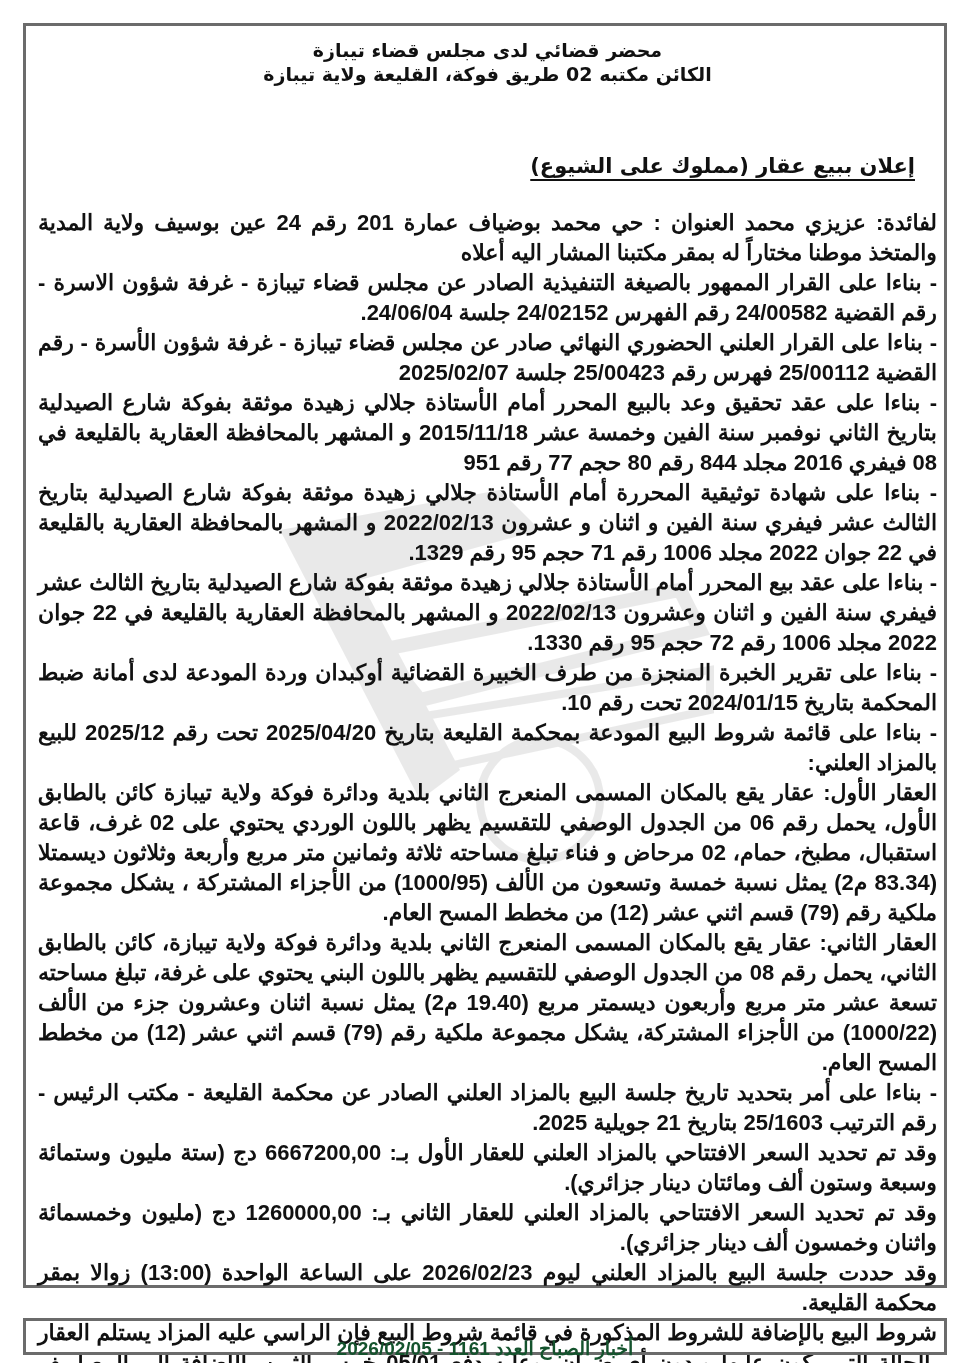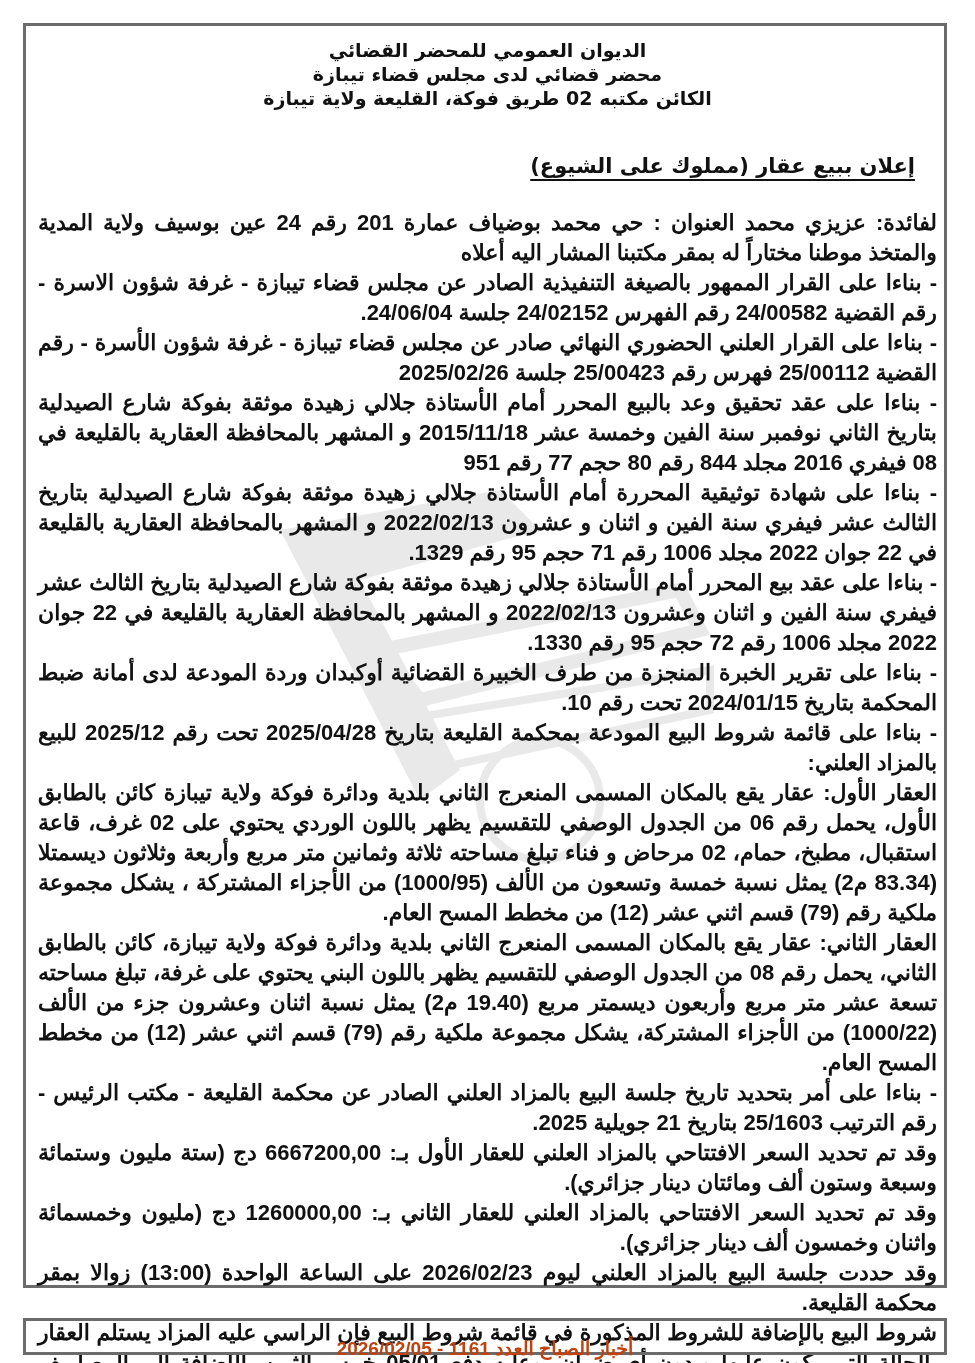--- a/index.html
+++ b/index.html
@@ -3,21 +3,21 @@
 <meta charset="utf-8">
 <style>
   html, body { margin: 0; padding: 0; background: #ffffff; }
   body { width: 975px; height: 1363px; position: relative; overflow: hidden;
          font-family: "DejaVu Sans", "Liberation Sans", sans-serif; color: #111; }
   .frame { position: absolute; left: 23px; top: 23px; width: 924px; height: 1265px;
            border: 3px solid #6b6b6b; box-sizing: border-box; }
   .footer-box { position: absolute; left: 23px; top: 1318px; width: 924px; height: 37px;
                 border: 3px solid #6b6b6b; border-top-width: 3px; box-sizing: border-box;
                 display: flex; align-items: center; justify-content: center; }
-  .footer-text { font-family: "Liberation Sans", sans-serif; font-weight: bold; font-size: 19px; color: #c2410c; margin-top: 24px; }
+  .footer-text { font-family: "Liberation Sans", sans-serif; font-weight: bold; font-size: 19px; color: #14532d; margin-top: 24px; }
   .watermark { position: absolute; left: 240px; top: 470px; width: 480px; height: 420px;
                opacity: 0.12; pointer-events: none; }
   .header { position: absolute; top: 38px; left: 60px; right: 60px; text-align: center; }
   .header div { font-weight: bold; font-size: 19px; line-height: 24px; }
   .title { position: absolute; top: 154px; left: 60px; right: 60px; 
            font-weight: bold; font-size: 21px; }
   .title span { text-decoration: underline; text-underline-offset: 6px; text-decoration-thickness: 2px; }
   .content { position: absolute; top: 208px; left: 38px; width: 899px; direction: rtl;
              text-align: justify; font-family: "Liberation Sans", sans-serif; font-weight: bold;
              font-size: 22px; line-height: 30px; letter-spacing: -0.2px; }
@@ -30,38 +30,37 @@
 <div class="frame"></div>
 
 <svg class="watermark" viewBox="0 0 480 420">
   <path d="M40 60 L260 20 L300 60 L120 110 L220 300 L180 330 Z" fill="#555"></path>
   <path d="M140 180 L440 120 L460 160 L180 230 Z" fill="none" stroke="#555" stroke-width="14"></path>
   <path d="M160 250 L470 200 L470 240 L190 300 Z" fill="none" stroke="#555" stroke-width="8"></path>
   <circle cx="300" cy="330" r="60" fill="none" stroke="#555" stroke-width="8"></circle>
 </svg>
 
 <div class="header">
-  <div>الديوان العمومي للمحضر القضائي</div>
   <div>محضر قضائي لدى مجلس قضاء تيبازة</div>
   <div>الكائن مكتبه 02 طريق فوكة، القليعة ولاية تيبازة</div>
 </div>
 
 <div class="title">
   <span>إعلان ببيع عقار (مملوك على الشيوع)</span>
 </div>
 
 <div class="content">
   <p>لفائدة: عزيزي محمد العنوان : حي محمد بوضياف عمارة 201 رقم 24 عين بوسيف ولاية المدية والمتخذ موطنا مختاراً له بمقر مكتبنا المشار اليه أعلاه</p>
   <p>- بناءا على القرار الممهور بالصيغة التنفيذية الصادر عن مجلس قضاء تيبازة - غرفة شؤون الاسرة - رقم القضية 24/00582 رقم الفهرس 24/02152 جلسة 24/06/04.</p>
-  <p>- بناءا على القرار العلني الحضوري النهائي صادر عن مجلس قضاء تيبازة - غرفة شؤون الأسرة - رقم القضية 25/00112 فهرس رقم 25/00423 جلسة 2025/02/26</p>
+  <p>- بناءا على القرار العلني الحضوري النهائي صادر عن مجلس قضاء تيبازة - غرفة شؤون الأسرة - رقم القضية 25/00112 فهرس رقم 25/00423 جلسة 2025/02/07</p>
   <p>- بناءا على عقد تحقيق وعد بالبيع المحرر أمام الأستاذة جلالي زهيدة موثقة بفوكة شارع الصيدلية بتاريخ الثاني نوفمبر سنة الفين وخمسة عشر 2015/11/18 و المشهر بالمحافظة العقارية بالقليعة في 08 فيفري 2016 مجلد 844 رقم 80 حجم 77 رقم 951</p>
   <p>- بناءا على شهادة توثيقية المحررة أمام الأستاذة جلالي زهيدة موثقة بفوكة شارع الصيدلية بتاريخ الثالث عشر فيفري سنة الفين و اثنان و عشرون 2022/02/13 و المشهر بالمحافظة العقارية بالقليعة في 22 جوان 2022 مجلد 1006 رقم 71 حجم 95 رقم 1329.</p>
   <p>- بناءا على عقد بيع المحرر أمام الأستاذة جلالي زهيدة موثقة بفوكة شارع الصيدلية بتاريخ الثالث عشر فيفري سنة الفين و اثنان وعشرون 2022/02/13 و المشهر بالمحافظة العقارية بالقليعة في 22 جوان 2022 مجلد 1006 رقم 72 حجم 95 رقم 1330.</p>
   <p>- بناءا على تقرير الخبرة المنجزة من طرف الخبيرة القضائية أوكبدان وردة المودعة لدى أمانة ضبط المحكمة بتاريخ 2024/01/15 تحت رقم 10.</p>
-  <p>- بناءا على قائمة شروط البيع المودعة بمحكمة القليعة بتاريخ 2025/04/28 تحت رقم 2025/12 للبيع بالمزاد العلني:</p>
+  <p>- بناءا على قائمة شروط البيع المودعة بمحكمة القليعة بتاريخ 2025/04/20 تحت رقم 2025/12 للبيع بالمزاد العلني:</p>
   <p>العقار الأول: عقار يقع بالمكان المسمى المنعرج الثاني بلدية ودائرة فوكة ولاية تيبازة كائن بالطابق الأول، يحمل رقم 06 من الجدول الوصفي للتقسيم يظهر باللون الوردي يحتوي على 02 غرف، قاعة استقبال، مطبخ، حمام، 02 مرحاض و فناء تبلغ مساحته ثلاثة وثمانين متر مربع وأربعة وثلاثون ديسمتلا (83.34 م2) يمثل نسبة خمسة وتسعون من الألف (1000/95) من الأجزاء المشتركة ، يشكل مجموعة ملكية رقم (79) قسم اثني عشر (12) من مخطط المسح العام.</p>
   <p>العقار الثاني: عقار يقع بالمكان المسمى المنعرج الثاني بلدية ودائرة فوكة ولاية تيبازة، كائن بالطابق الثاني، يحمل رقم 08 من الجدول الوصفي للتقسيم يظهر باللون البني يحتوي على غرفة، تبلغ مساحته تسعة عشر متر مربع وأربعون ديسمتر مربع (19.40 م2) يمثل نسبة اثنان وعشرون جزء من الألف (1000/22) من الأجزاء المشتركة، يشكل مجموعة ملكية رقم (79) قسم اثني عشر (12) من مخطط المسح العام.</p>
   <p>- بناءا على أمر بتحديد تاريخ جلسة البيع بالمزاد العلني الصادر عن محكمة القليعة - مكتب الرئيس - رقم الترتيب 25/1603 بتاريخ 21 جويلية 2025.</p>
   <p>وقد تم تحديد السعر الافتتاحي بالمزاد العلني للعقار الأول بـ: 6667200,00 دج (ستة مليون وستمائة وسبعة وستون ألف ومائتان دينار جزائري).</p>
   <p>وقد تم تحديد السعر الافتتاحي بالمزاد العلني للعقار الثاني بـ: 1260000,00 دج (مليون وخمسمائة واثنان وخمسون ألف دينار جزائري).</p>
   <p>وقد حددت جلسة البيع بالمزاد العلني ليوم 2026/02/23 على الساعة الواحدة (13:00) زوالا بمقر محكمة القليعة.</p>
   <p>شروط البيع بالإضافة للشروط المذكورة في قائمة شروط البيع فإن الراسي عليه المزاد يستلم العقار بالحالة التي يكون عليها وبدون أي ضمان، وعليه دفع 05/01 خمس الثمن بالإضافة إلى المصاريف والرسوم المستحقة للمحضر القضائي بموجب صك مؤشر عليه باسم رئيس كتابة ضبط محكمة القليعة حال انعقاد جلسة البيع ويدفع باقي الثمن في أجل أقصاه ثمانية (08) أيام من رسو المزاد بأمانة ضبط المحكمة، بموجب صك مؤشر عليه يتم سحب دفتر الشروط من كتابة ضبط المحكمة أو من مكتب المحضر القضائي.</p>
 </div>
 
 <div class="footer-box">

